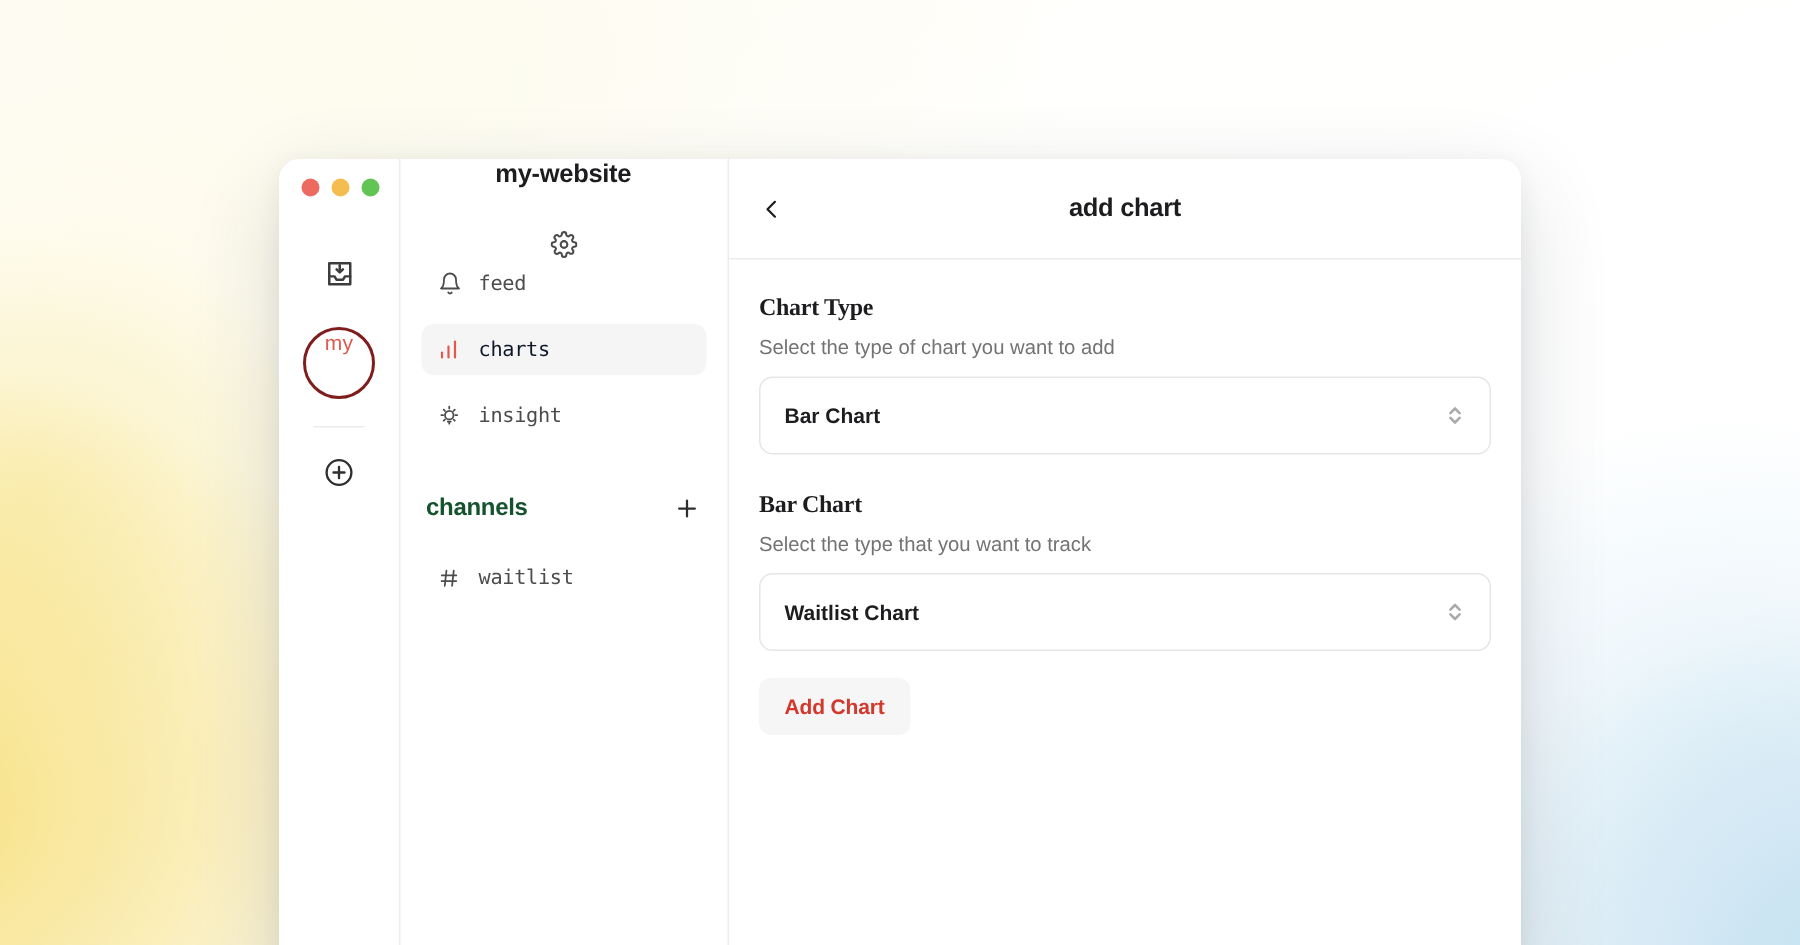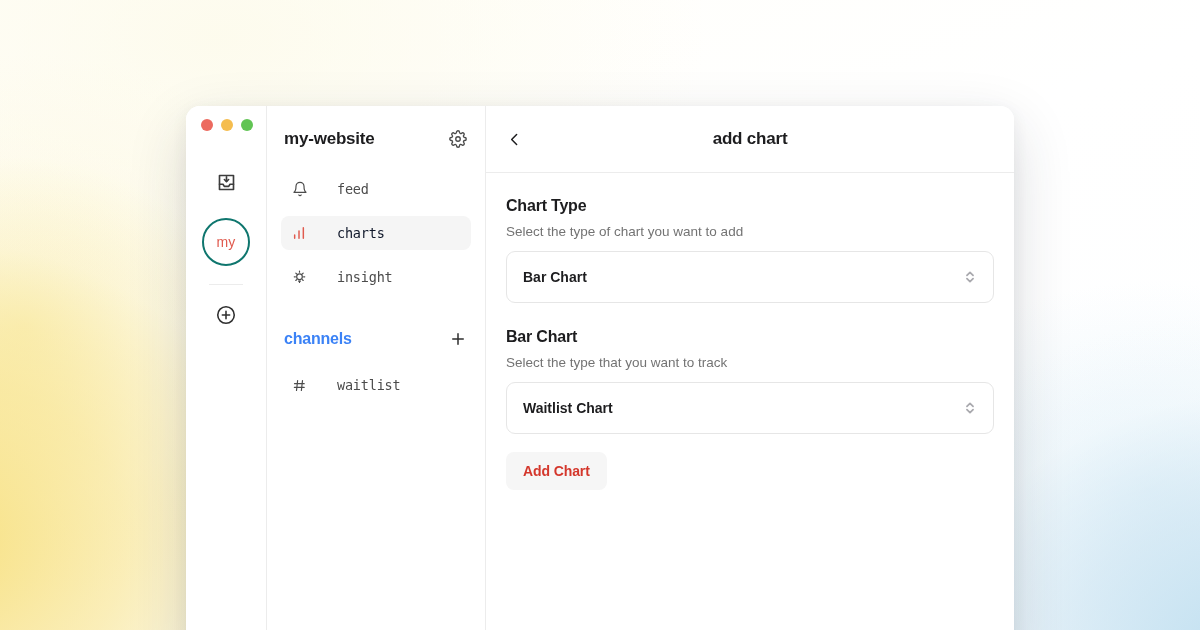--- a/index.html
+++ b/index.html
@@ -70,22 +70,22 @@
   .rail-icon {
     width: 36px; height: 36px;
     display: flex; align-items: center; justify-content: center;
     margin-top: 20px;
     color: #3c3c3c;
   }
   .avatar {
     width: 44px; height: 44px;
     margin-top: 18px;
     border-radius: 50%;
-    border: 2px solid #0f766e;
-    display: flex; align-items: center; justify-content: center;
+    border: 2px solid #7f1d1d;
+    display: flex; justify-content: center;
     color: #e05a4e;
     font-size: 14px;
     letter-spacing: .2px;
   }
   .rail-div {
     width: 34px; height: 1px;
     background: #ececec;
     margin-top: 18px;
   }
   .rail-add {
@@ -103,34 +103,35 @@
     border-right: 1px solid #ececec;
     padding: 0 14px;
     box-sizing: border-box;
   }
   .ws-head {
     height: 66px;
     display: flex;
     align-items: center;
     justify-content: space-between;
     padding: 0 4px 0 3px;
+    flex-direction: column;
   }
   .ws-title {
     font-size: 17px;
     font-weight: 700;
     color: #1d1d1f;
     letter-spacing: -0.2px;
   }
   .gear { color: #4a4a4a; display: flex; cursor: pointer; }
 
   .nav-item {
     height: 34px;
     display: flex;
     align-items: center;
-    gap: 29px;
+    gap: 11px;
     padding: 0 10px;
     border-radius: 8px;
     margin-bottom: 10px;
     cursor: pointer;
   }
   .nav-item .lbl {
     font-family: "DejaVu Sans Mono", monospace;
     font-size: 13.5px;
     color: #4c4c4c;
     letter-spacing: -0.2px;
@@ -144,21 +145,21 @@
     height: 34px;
     display: flex;
     align-items: center;
     justify-content: space-between;
     padding: 0 4px 0 3px;
     margin-top: 28px;
   }
   .sec-title {
     font-size: 16px;
     font-weight: 700;
-    color: #3b82f6;
+    color: #14532d;
     letter-spacing: -0.2px;
   }
   .sec-add { color: #2e2e2e; display: flex; cursor: pointer; }
   .chan-list { margin-top: 12px; }
 
   
   .main {
     flex: 1 1 auto;
     background: #ffffff;
     display: flex;
@@ -185,20 +186,21 @@
     letter-spacing: -0.2px;
   }
   .main-body { padding: 24px 20px 0 20px; }
 
   .field-title {
     font-size: 16px;
     font-weight: 700;
     color: #1d1d1f;
     letter-spacing: -0.2px;
     margin: 0 0 9px 0;
+    font-family: Liberation Serif, serif;
   }
   .field-desc {
     font-size: 13.5px;
     color: #737373;
     margin: 0 0 12px 0;
   }
   .select {
     height: 50px;
     border: 1px solid #e6e6e6;
     border-radius: 9px;

